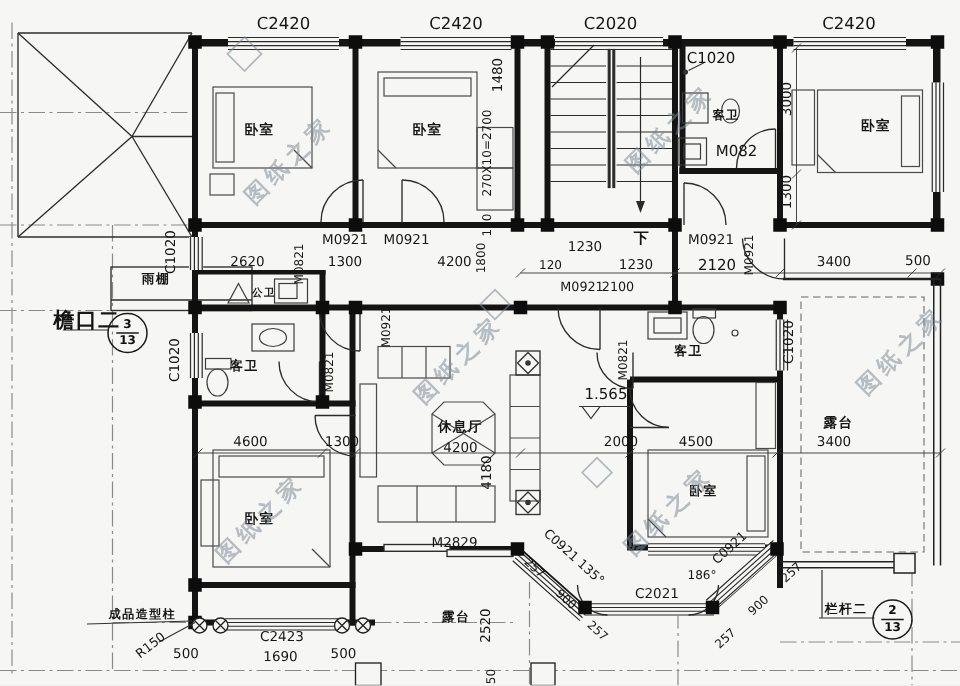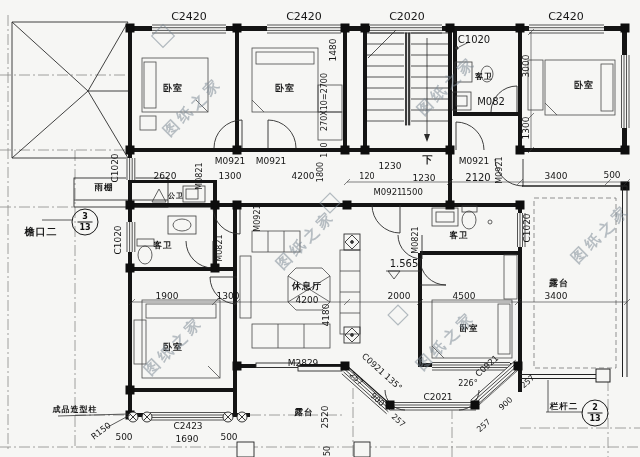--- a/index.html
+++ b/index.html
@@ -343,60 +343,60 @@
       <span class="ann" style="left: 367px; top: 177px; font-size: 8px; transform: translate(-50%, -50%);">120</span>
       <span class="ann" style="left: 390px; top: 166px; font-size: 9px; transform: translate(-50%, -50%);">1230</span>
       <span class="ann room" style="left: 428px; top: 160px; font-size: 10px; transform: translate(-50%, -50%);">下</span>
       <span class="ann" style="left: 474px; top: 161px; font-size: 9px; transform: translate(-50%, -50%);">M0921</span>
       <span class="ann" style="left: 424px; top: 178px; font-size: 9px; transform: translate(-50%, -50%);">1230</span>
       <span class="ann" style="left: 478px; top: 178px; font-size: 10px; transform: translate(-50%, -50%);">2120</span>
       <span class="ann" style="left: 500px; top: 170px; font-size: 8px; transform: translate(-50%, -50%) rotate(-90deg);">M0921</span>
       <span class="ann" style="left: 556px; top: 176px; font-size: 9px; transform: translate(-50%, -50%);">3400</span>
       <span class="ann" style="left: 612px; top: 175px; font-size: 9px; transform: translate(-50%, -50%);">500</span>
       <span class="ann" style="left: 388px; top: 192px; font-size: 8.5px; transform: translate(-50%, -50%);">M0921</span>
-      <span class="ann" style="left: 412px; top: 192px; font-size: 8.5px; transform: translate(-50%, -50%);">1500</span>
+      <span class="ann" style="left: 412px; top: 192px; font-size: 8.5px; transform: translate(-50%, -50%);">2100</span>
       <span class="ann" style="left: 115px; top: 168px; font-size: 9px; transform: translate(-50%, -50%) rotate(-90deg);">C1020</span>
       <span class="ann" style="left: 118px; top: 240px; font-size: 9px; transform: translate(-50%, -50%) rotate(-90deg);">C1020</span>
       <span class="ann room" style="left: 104px; top: 187px; font-size: 8.5px; transform: translate(-50%, -50%);">雨棚</span>
-      <span class="ann room" style="left: 41px; top: 214px; font-size: 10px; transform: translate(-50%, -50%); margin-top: 18px;">檐口二</span>
+      <span class="ann room" style="left: 58px; top: 214px; font-size: 14px; transform: translate(-50%, -50%);">檐口二</span>
       <span class="ann" style="left: 200px; top: 176px; font-size: 8px; transform: translate(-50%, -50%) rotate(-90deg);">M0821</span>
       <span class="ann room" style="left: 176px; top: 196px; font-size: 7px; transform: translate(-50%, -50%);">公卫</span>
       <span class="ann room" style="left: 163px; top: 245px; font-size: 8.5px; transform: translate(-50%, -50%);">客卫</span>
       <span class="ann" style="left: 220px; top: 248px; font-size: 8px; transform: translate(-50%, -50%) rotate(-90deg);">M0821</span>
       <span class="ann" style="left: 258px; top: 218px; font-size: 8px; transform: translate(-50%, -50%) rotate(-90deg);">M0921</span>
       <span class="ann room" style="left: 459px; top: 235px; font-size: 8.5px; transform: translate(-50%, -50%);">客卫</span>
       <span class="ann" style="left: 416px; top: 240px; font-size: 8px; transform: translate(-50%, -50%) rotate(-90deg);">M0821</span>
       <span class="ann" style="left: 527px; top: 228px; font-size: 9px; transform: translate(-50%, -50%) rotate(-90deg);">C1020</span>
       <span class="ann" style="left: 404px; top: 264px; font-size: 10px; transform: translate(-50%, -50%);">1.565</span>
       <span class="ann room" style="left: 307px; top: 286px; font-size: 9px; transform: translate(-50%, -50%);">休息厅</span>
       <span class="ann" style="left: 307px; top: 300px; font-size: 9px; transform: translate(-50%, -50%);">4200</span>
       <span class="ann" style="left: 326px; top: 315px; font-size: 9px; transform: translate(-50%, -50%) rotate(-90deg);">4180</span>
-      <span class="ann" style="left: 399px; top: 296px; font-size: 9px; transform: translate(-50%, -50%);">2000</span>
-      <span class="ann" style="left: 167px; top: 296px; font-size: 9px; transform: translate(-50%, -50%);">1900</span>
+      <span class="ann" style="left: 414px; top: 296px; font-size: 9px; transform: translate(-50%, -50%);">2000</span>
+      <span class="ann" style="left: 167px; top: 296px; font-size: 9px; transform: translate(-50%, -50%);">4600</span>
       <span class="ann" style="left: 228px; top: 296px; font-size: 9px; transform: translate(-50%, -50%);">1300</span>
       <span class="ann" style="left: 464px; top: 296px; font-size: 9px; transform: translate(-50%, -50%);">4500</span>
       <span class="ann" style="left: 556px; top: 296px; font-size: 9px; transform: translate(-50%, -50%);">3400</span>
       <span class="ann room" style="left: 559px; top: 283px; font-size: 9px; transform: translate(-50%, -50%);">露台</span>
       <span class="ann room" style="left: 173px; top: 347px; font-size: 9px; transform: translate(-50%, -50%);">卧室</span>
       <span class="ann room" style="left: 469px; top: 328px; font-size: 8.5px; transform: translate(-50%, -50%);">卧室</span>
       <span class="ann" style="left: 303px; top: 363px; font-size: 9px; transform: translate(-50%, -50%);">M2829</span>
       <span class="ann room" style="left: 304px; top: 412px; font-size: 8.5px; transform: translate(-50%, -50%);">露台</span>
       <span class="ann" style="left: 325px; top: 417px; font-size: 9px; transform: translate(-50%, -50%) rotate(-90deg);">2520</span>
       <span class="ann" style="left: 382px; top: 372px; font-size: 8.5px; transform: translate(-50%, -50%) rotate(42deg);">C0921 135°</span>
       <span class="ann" style="left: 356px; top: 379px; font-size: 8px; transform: translate(-50%, -50%) rotate(42deg);">257</span>
       <span class="ann" style="left: 377px; top: 400px; font-size: 8px; transform: translate(-50%, -50%) rotate(42deg);">900</span>
       <span class="ann" style="left: 398px; top: 421px; font-size: 8px; transform: translate(-50%, -50%) rotate(42deg);">257</span>
       <span class="ann" style="left: 438px; top: 397px; font-size: 9px; transform: translate(-50%, -50%);">C2021</span>
-      <span class="ann" style="left: 468px; top: 384px; font-size: 8px; transform: translate(-50%, -50%);">226°</span>
+      <span class="ann" style="left: 468px; top: 384px; font-size: 8px; transform: translate(-50%, -50%);">186°</span>
       <span class="ann" style="left: 487px; top: 366px; font-size: 8.5px; transform: translate(-50%, -50%) rotate(-42deg);">C0921</span>
       <span class="ann" style="left: 528px; top: 382px; font-size: 8px; transform: translate(-50%, -50%) rotate(-42deg);">257</span>
       <span class="ann" style="left: 506px; top: 404px; font-size: 8px; transform: translate(-50%, -50%) rotate(-42deg);">900</span>
       <span class="ann" style="left: 484px; top: 426px; font-size: 8px; transform: translate(-50%, -50%) rotate(-42deg);">257</span>
       <span class="ann room" style="left: 564px; top: 406px; font-size: 8.5px; transform: translate(-50%, -50%); font-family: Liberation Serif, serif;">栏杆二</span>
-      <span class="ann room" style="left: 75px; top: 410px; font-size: 8px; transform: translate(-50%, -50%);">成品造型柱</span>
+      <span class="ann room" style="left: 95px; top: 410px; font-size: 8px; transform: translate(-50%, -50%);">成品造型柱</span>
       <span class="ann" style="left: 101px; top: 431px; font-size: 8.5px; transform: translate(-50%, -50%) rotate(-38deg);">R150</span>
       <span class="ann" style="left: 124px; top: 437px; font-size: 9px; transform: translate(-50%, -50%);">500</span>
       <span class="ann" style="left: 188px; top: 426px; font-size: 9px; transform: translate(-50%, -50%);">C2423</span>
       <span class="ann" style="left: 187px; top: 439px; font-size: 9px; transform: translate(-50%, -50%);">1690</span>
       <span class="ann" style="left: 229px; top: 437px; font-size: 9px; transform: translate(-50%, -50%);">500</span>
       <span class="ann" style="left: 328px; top: 451px; font-size: 8px; transform: translate(-50%, -50%) rotate(-90deg);">50</span>
       <span class="ann wm" style="left: 193px; top: 107px; font-size: 15px; transform: translate(-50%, -50%) rotate(-45deg);">图纸之家</span>
       <span class="ann wm" style="left: 447px; top: 86px; font-size: 15px; transform: translate(-50%, -50%) rotate(-45deg);">图纸之家</span>
       <span class="ann wm" style="left: 306px; top: 240px; font-size: 15px; transform: translate(-50%, -50%) rotate(-45deg);">图纸之家</span>
       <span class="ann wm" style="left: 601px; top: 234px; font-size: 15px; transform: translate(-50%, -50%) rotate(-45deg);">图纸之家</span>

